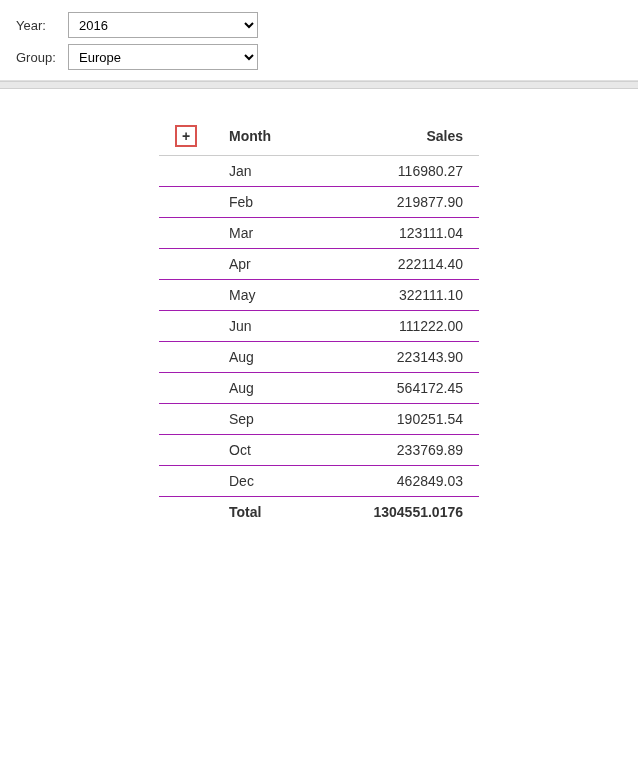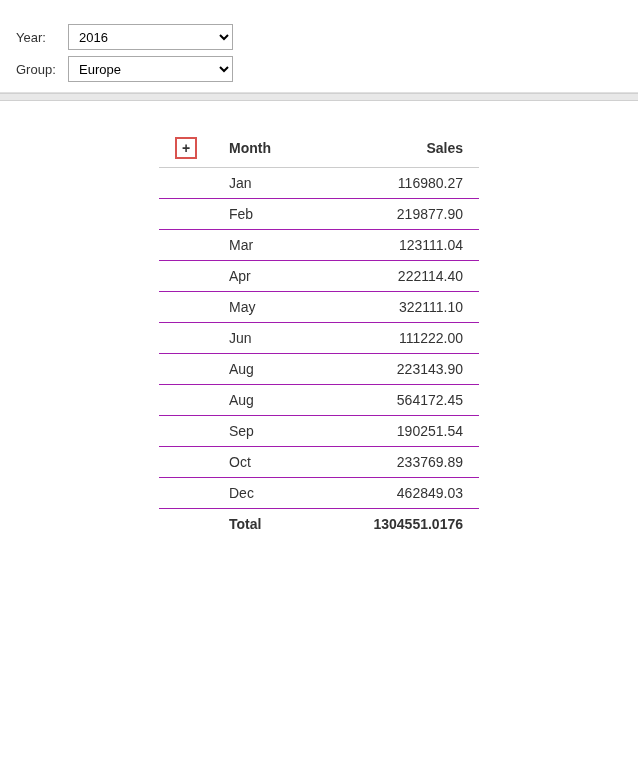--- a/index.html
+++ b/index.html
@@ -15,41 +15,40 @@
       font-family: 'Segoe UI', Arial, sans-serif;
       font-size: 14px;
       color: #333;
       overflow: hidden;
     }
 
     .top-controls {
       padding: 12px 16px 10px 16px;
       background: #fff;
       border-bottom: 1px solid #e0e0e0;
-      margin-top: 12px;
     }
 
     .control-row {
       display: flex;
       align-items: center;
       margin-bottom: 6px;
     }
 
     .control-row:last-child {
       margin-bottom: 0;
     }
 
     .control-label {
       width: 52px;
       font-size: 13px;
       color: #333;
     }
 
     .control-select {
-      width: 165px;
+      width: 190px;
       height: 26px;
       border: 1px solid #aaa;
       background: #fff;
       font-size: 13px;
       padding: 2px 6px;
       cursor: pointer;
       appearance: auto;
     }
 
     .divider {

